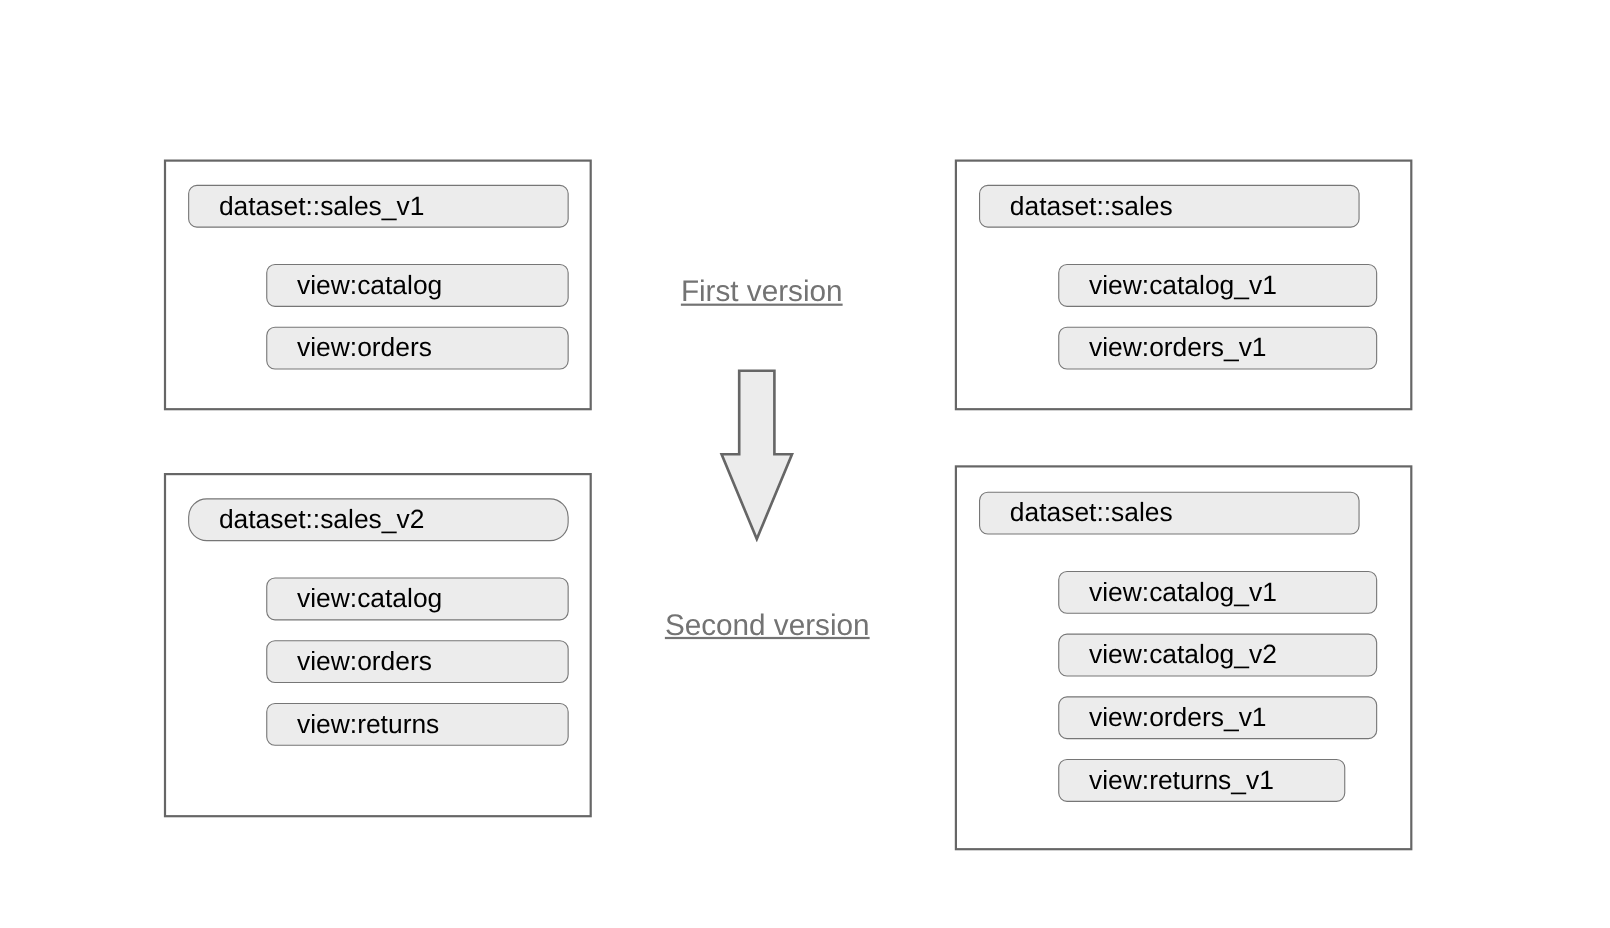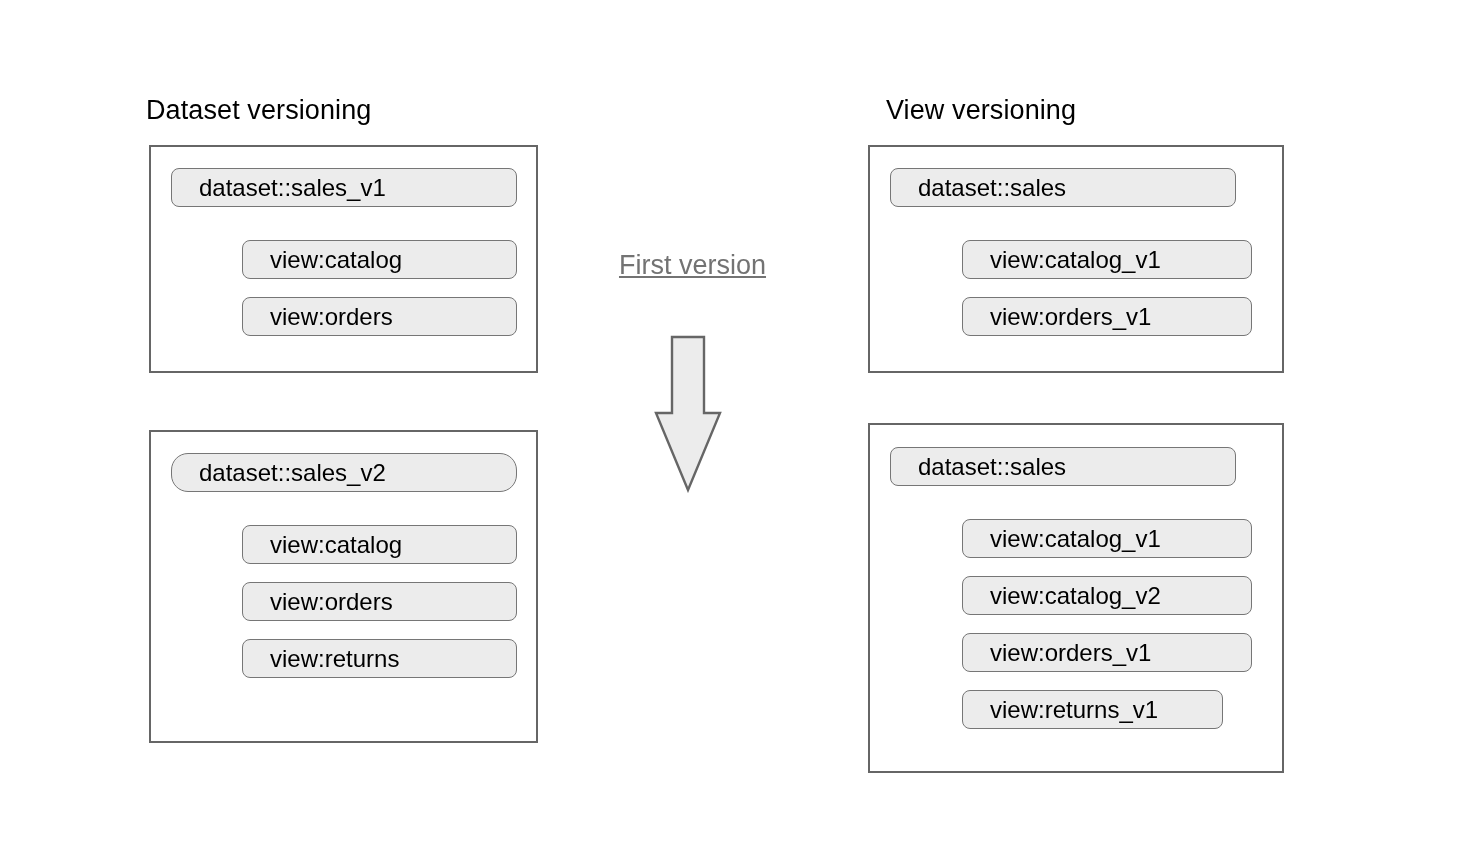--- a/index.html
+++ b/index.html
@@ -107,43 +107,42 @@
     top: 335px;
     width: 72px;
     height: 158px;
   }
 </style>
 </head>
 <body>
 
 <div class="canvas">
 
-  <div class="col-title" id="title-dataset">Dataset versioning</div>
 
   <div class="group-box" id="box-dataset-v1">
     <div class="pill dataset">dataset::sales_v1</div>
     <div class="pill view i0">view:catalog</div>
     <div class="pill view i1">view:orders</div>
   </div>
 
   <div class="group-box" id="box-dataset-v2">
     <div class="pill dataset">dataset::sales_v2</div>
     <div class="pill view i0">view:catalog</div>
     <div class="pill view i1">view:orders</div>
     <div class="pill view i2">view:returns</div>
   </div>
 
   <div class="center-label" id="label-first">First version</div>
 
   <svg id="version-arrow" viewBox="0 0 72 158" xmlns="http://www.w3.org/2000/svg">
     <polygon points="20,2 52,2 52,78 68,78 36,155 4,78 20,78" fill="#ececec" stroke="#666666" stroke-width="2.4" stroke-linejoin="miter"></polygon>
   </svg>
 
+  <div class="center-label" id="label-second">Second version</div>
 
-  <div class="col-title" id="title-view">View versioning</div>
 
   <div class="group-box" id="box-view-v1">
     <div class="pill dataset">dataset::sales</div>
     <div class="pill view i0">view:catalog_v1</div>
     <div class="pill view i1">view:orders_v1</div>
   </div>
 
   <div class="group-box" id="box-view-v2">
     <div class="pill dataset">dataset::sales</div>
     <div class="pill view i0">view:catalog_v1</div>

